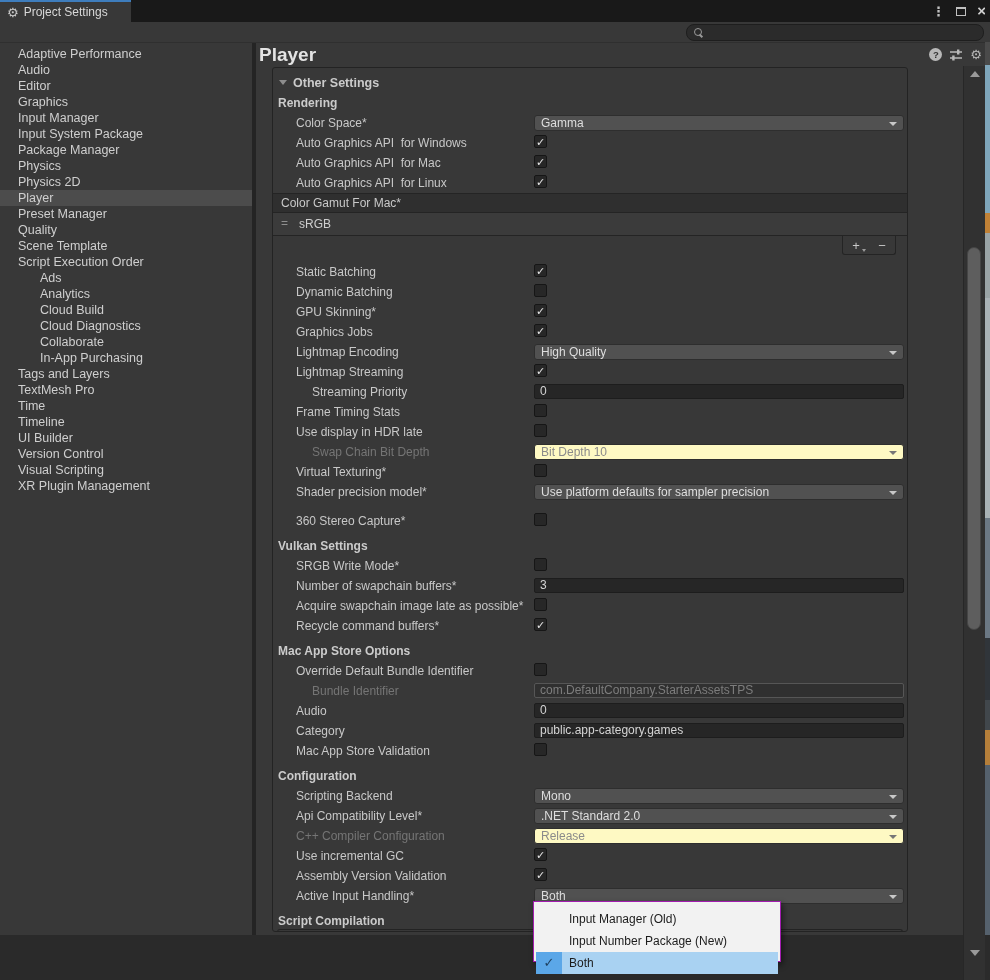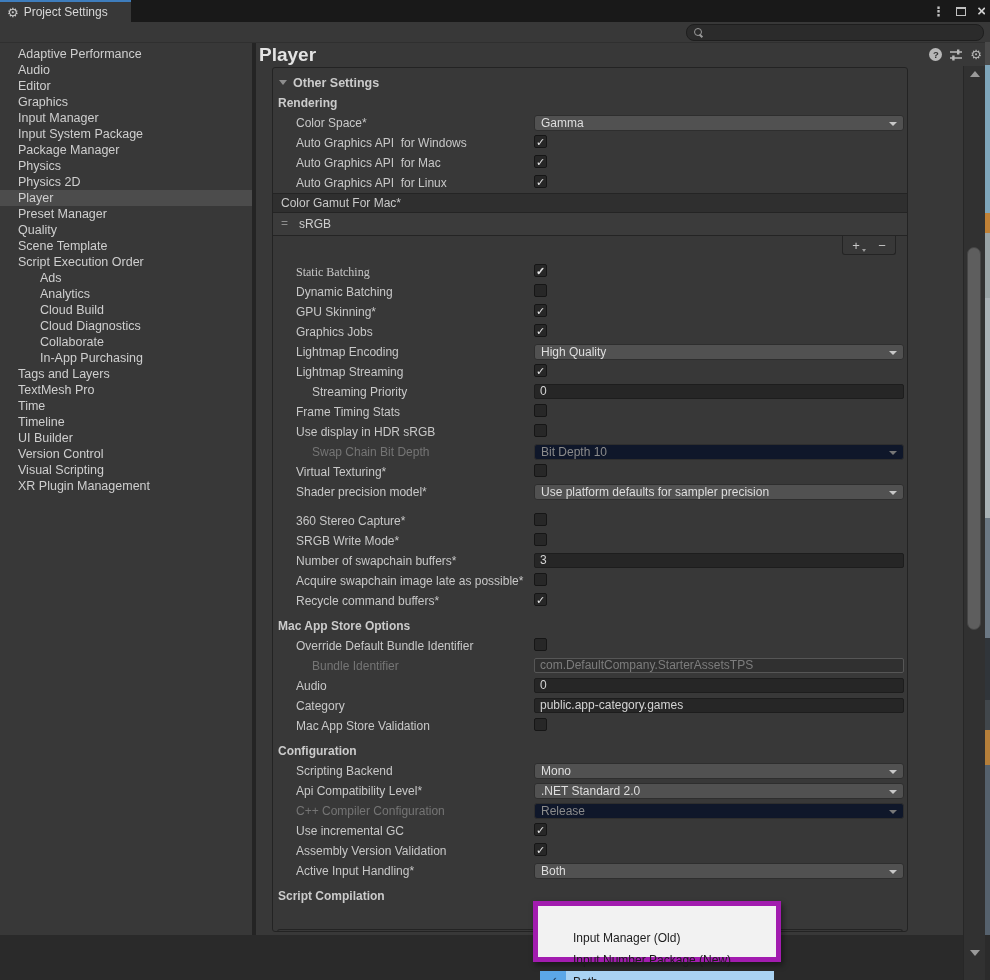--- a/index.html
+++ b/index.html
@@ -54,21 +54,21 @@
   .row .lbl.dis{color:#757575}
   .fold-tri{position:absolute;left:6px;top:7px;width:0;height:0;
             border-left:4px solid transparent;border-right:4px solid transparent;border-top:5px solid #8d8d8d}
   .row.foldout .lbl{left:20px;font-weight:bold;color:#cbcbcb;font-size:12.5px}
   .cb{position:absolute;left:261px;top:2px;width:13px;height:13px;background:#272727;border:1px solid #161616;
       border-radius:2px;color:#e6e6e6;font-size:11px;line-height:12px;text-align:center;font-weight:bold}
   .dd{position:absolute;left:261px;right:3px;top:2px;height:16px;background:var(--control-bg);
       border:1px solid #2e2e2e;border-radius:3px;color:#dedede;font-size:12px;line-height:14px;padding-left:6px;white-space:nowrap;overflow:hidden}
   .dd .arr{position:absolute;right:6px;top:6px;width:0;height:0;
            border-left:4px solid transparent;border-right:4px solid transparent;border-top:4px solid #c8c8c8}
-  .dd.dis{background:#0f172a;color:#8b8b8b}
+  .dd.dis{background:#fef9c3;color:#8b8b8b}
   .dd.dis .arr{border-top-color:#777}
   .tf{position:absolute;left:261px;right:3px;top:2px;height:15px;background:var(--field-bg);
       border:1px solid #1d1d1d;border-radius:2px;color:#d4d4d4;font-size:12px;line-height:13px;padding-left:5px;white-space:nowrap;overflow:hidden}
   .tf.dis{background:#303030;border-color:#565656;color:#7d7d7d}
   
   .lb{position:relative;height:64px}
   .lb-header{position:absolute;left:0;top:0;right:0;height:20px;background:#2f2f2f;
              border-top:1px solid #242424;border-bottom:1px solid #242424;
              color:#c9c9c9;font-size:12px;line-height:19px;padding-left:8px}
   .lb-body{position:absolute;left:0;top:20px;right:0;height:23px;background:#3b3b3b;border-bottom:1px solid #242424}
@@ -89,21 +89,21 @@
   .sc-down{position:absolute;left:6px;top:884px;width:0;height:0;
            border-left:5px solid transparent;border-right:5px solid transparent;border-top:6px solid #9a9a9a}
   .sc-thumb{position:absolute;left:3px;top:181px;width:14px;height:383px;background:var(--thumb);
             border:1px solid #454545;border-radius:7px}
   
   .footer-strip{position:absolute;left:0;top:935px;width:963px;height:45px;background:#2a2a2a}
   .bleed{position:absolute;left:985px;top:0;width:5px;height:980px}
   .bleed div{width:5px}
   
   .popup{position:absolute;left:533px;top:901px;width:248px;height:61px;background:var(--popup-bg);
-         border:5px solid #a21caf;box-shadow:2px 3px 6px rgba(0,0,0,.45);z-index:50;padding-top:21px}
+         border:1px solid #a21caf;box-shadow:2px 3px 6px rgba(0,0,0,.45);z-index:50;padding-top:6px}
   .pop-item{position:relative;height:22px;margin:0 2px;font-size:12px;color:var(--popup-text);line-height:22px}
   .pop-item .pl{position:absolute;left:33px;white-space:nowrap}
   .pop-item.hl{background:var(--popup-highlight)}
   .pop-check{position:absolute;left:0;top:0;width:26px;height:22px;background:var(--popup-check-bg);
              color:var(--popup-check);font-size:13px;font-weight:bold;text-align:center;line-height:21px}
 </style>
 </head>
 <body>
 
 <div class="window">
@@ -261,21 +261,21 @@
               <span class="lb-handle">=</span>
               <span class="lb-item">sRGB</span>
             </div>
             <div class="lb-footer">
               <div class="lb-btns">
                 <span class="lb-btn">+<span class="mini"></span></span>
                 <span class="lb-btn">−</span>
               </div>
             </div>
           </div>
-          <div class="row checkbox" style="margin-top: 5px; font-family: Liberation Serif, serif;">
+          <div class="row checkbox" style="margin-top: 5px;">
             <span class="lbl">Static Batching</span>
             <span class="cb">✓</span>
           </div>
           <div class="row checkbox">
             <span class="lbl">Dynamic Batching</span>
             <span class="cb"></span>
           </div>
           <div class="row checkbox">
             <span class="lbl">GPU Skinning*</span>
             <span class="cb">✓</span>
@@ -294,38 +294,41 @@
           </div>
           <div class="row text">
             <span class="lbl i2">Streaming Priority</span>
             <span class="tf">0</span>
           </div>
           <div class="row checkbox">
             <span class="lbl">Frame Timing Stats</span>
             <span class="cb"></span>
           </div>
           <div class="row checkbox">
-            <span class="lbl">Use display in HDR sRGB</span>
+            <span class="lbl">Use display in HDR late</span>
             <span class="cb"></span>
           </div>
           <div class="row dropdown">
             <span class="lbl i2 dis">Swap Chain Bit Depth</span>
             <span class="dd dis"><span>Bit Depth 10</span><span class="arr"></span></span>
           </div>
           <div class="row checkbox">
             <span class="lbl">Virtual Texturing*</span>
             <span class="cb"></span>
           </div>
           <div class="row dropdown">
             <span class="lbl">Shader precision model*</span>
             <span class="dd"><span>Use platform defaults for sampler precision</span><span class="arr"></span></span>
           </div>
           <div class="row checkbox" style="margin-top: 9px;">
             <span class="lbl">360 Stereo Capture*</span>
             <span class="cb"></span>
+          </div>
+          <div class="row section" style="margin-top: 5px;">
+            <span class="lbl i0">Vulkan Settings</span>
           </div>
           <div class="row checkbox">
             <span class="lbl">SRGB Write Mode*</span>
             <span class="cb"></span>
           </div>
           <div class="row text">
             <span class="lbl">Number of swapchain buffers*</span>
             <span class="tf">3</span>
           </div>
           <div class="row checkbox">

